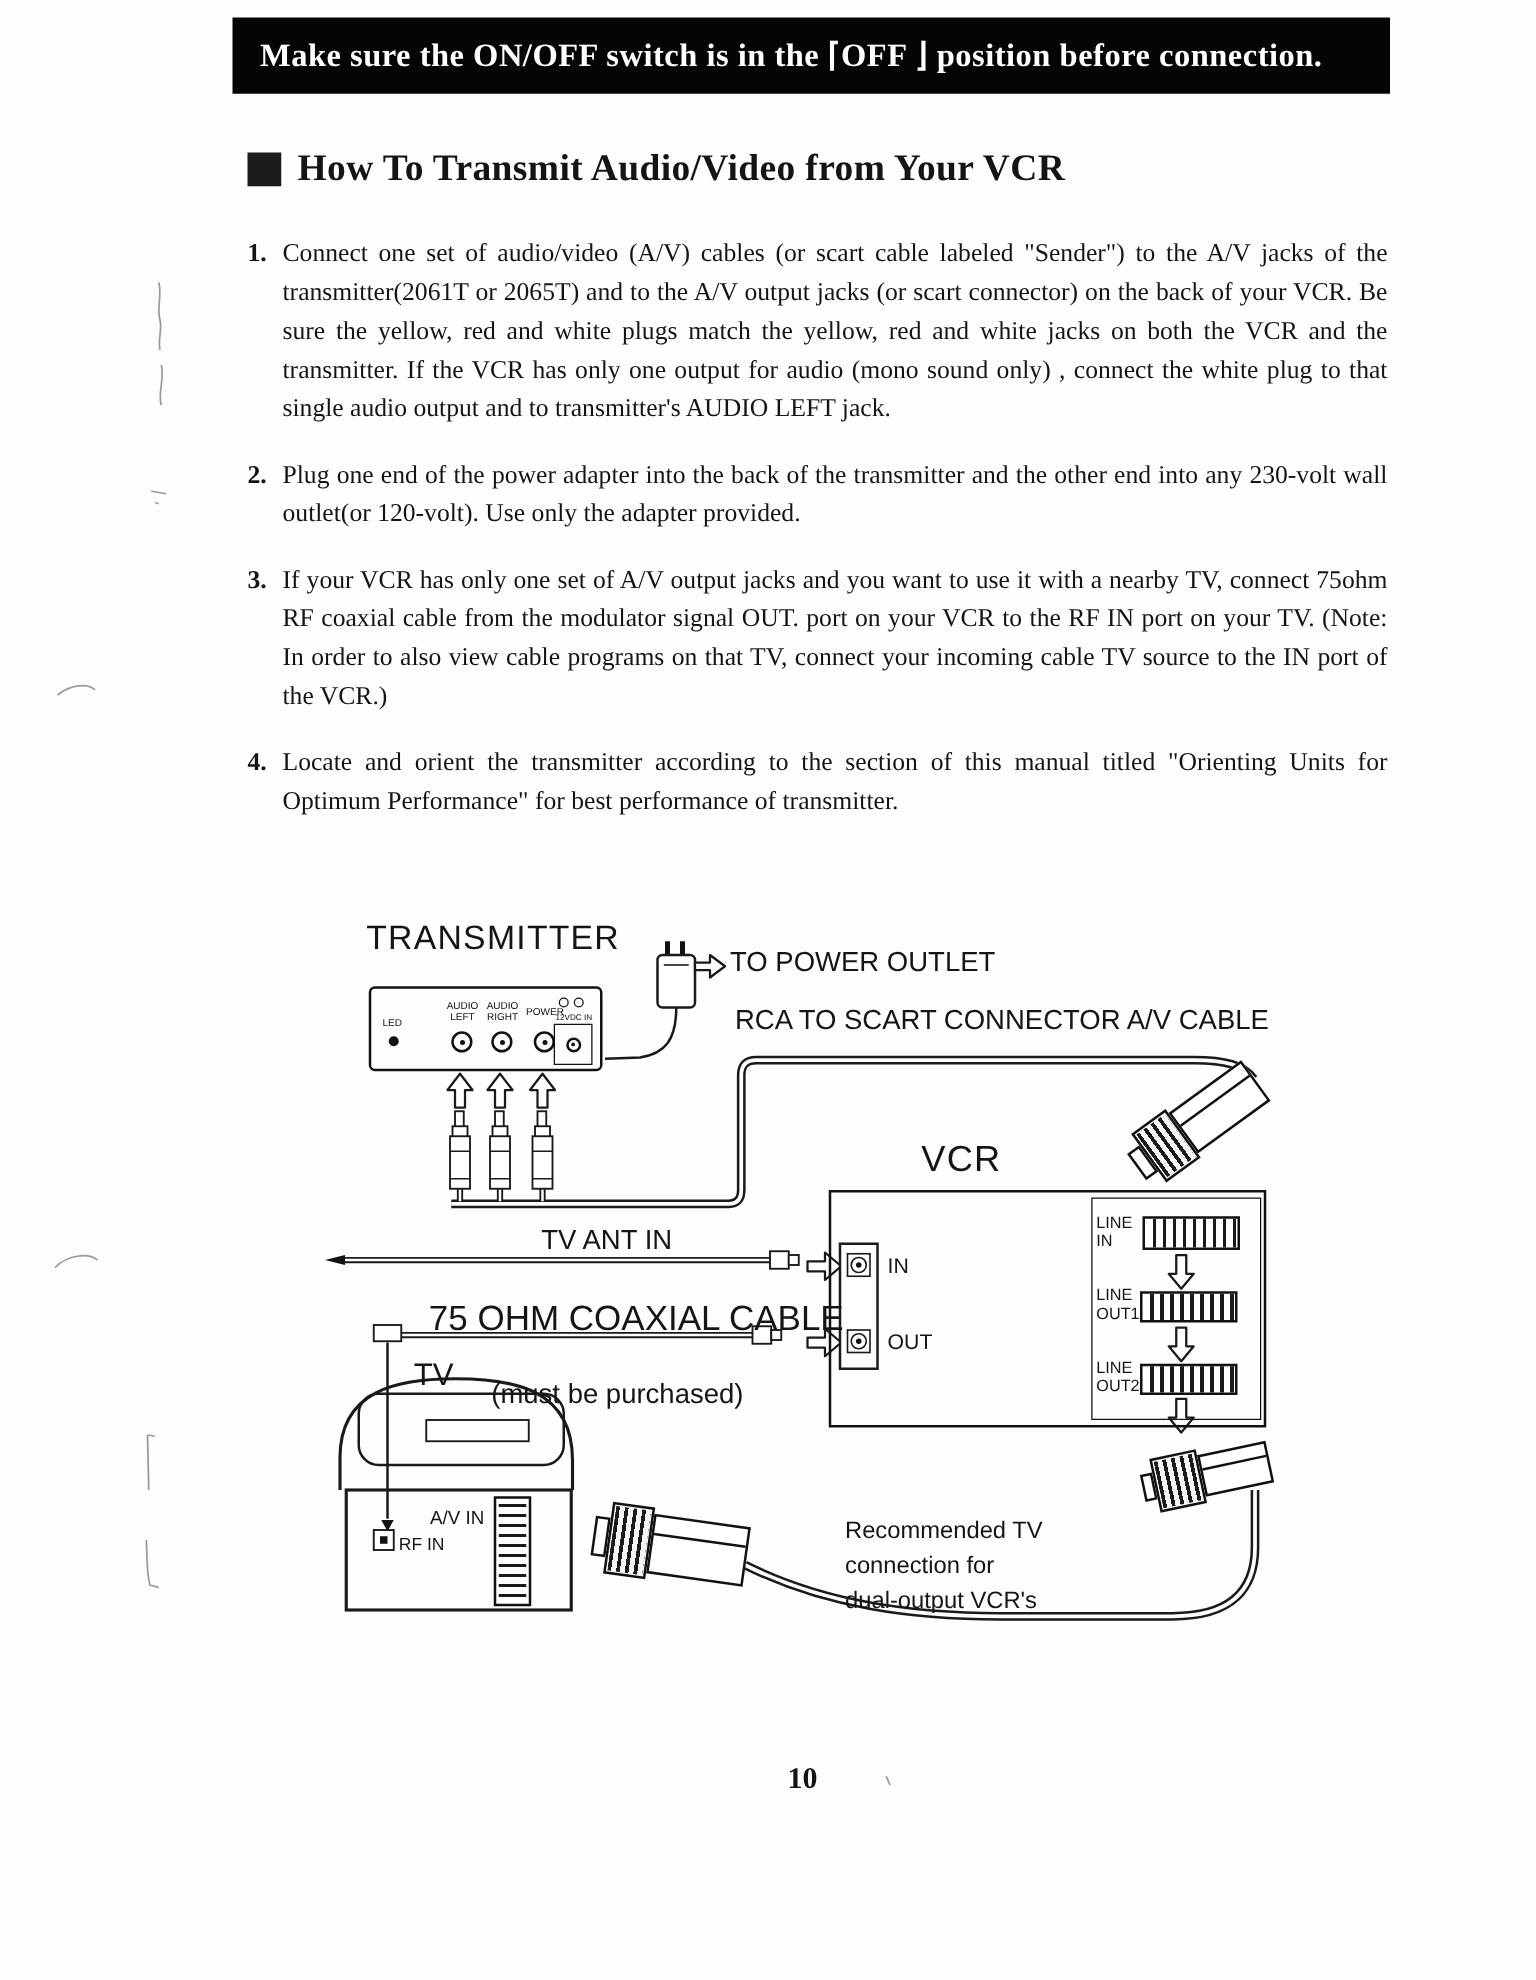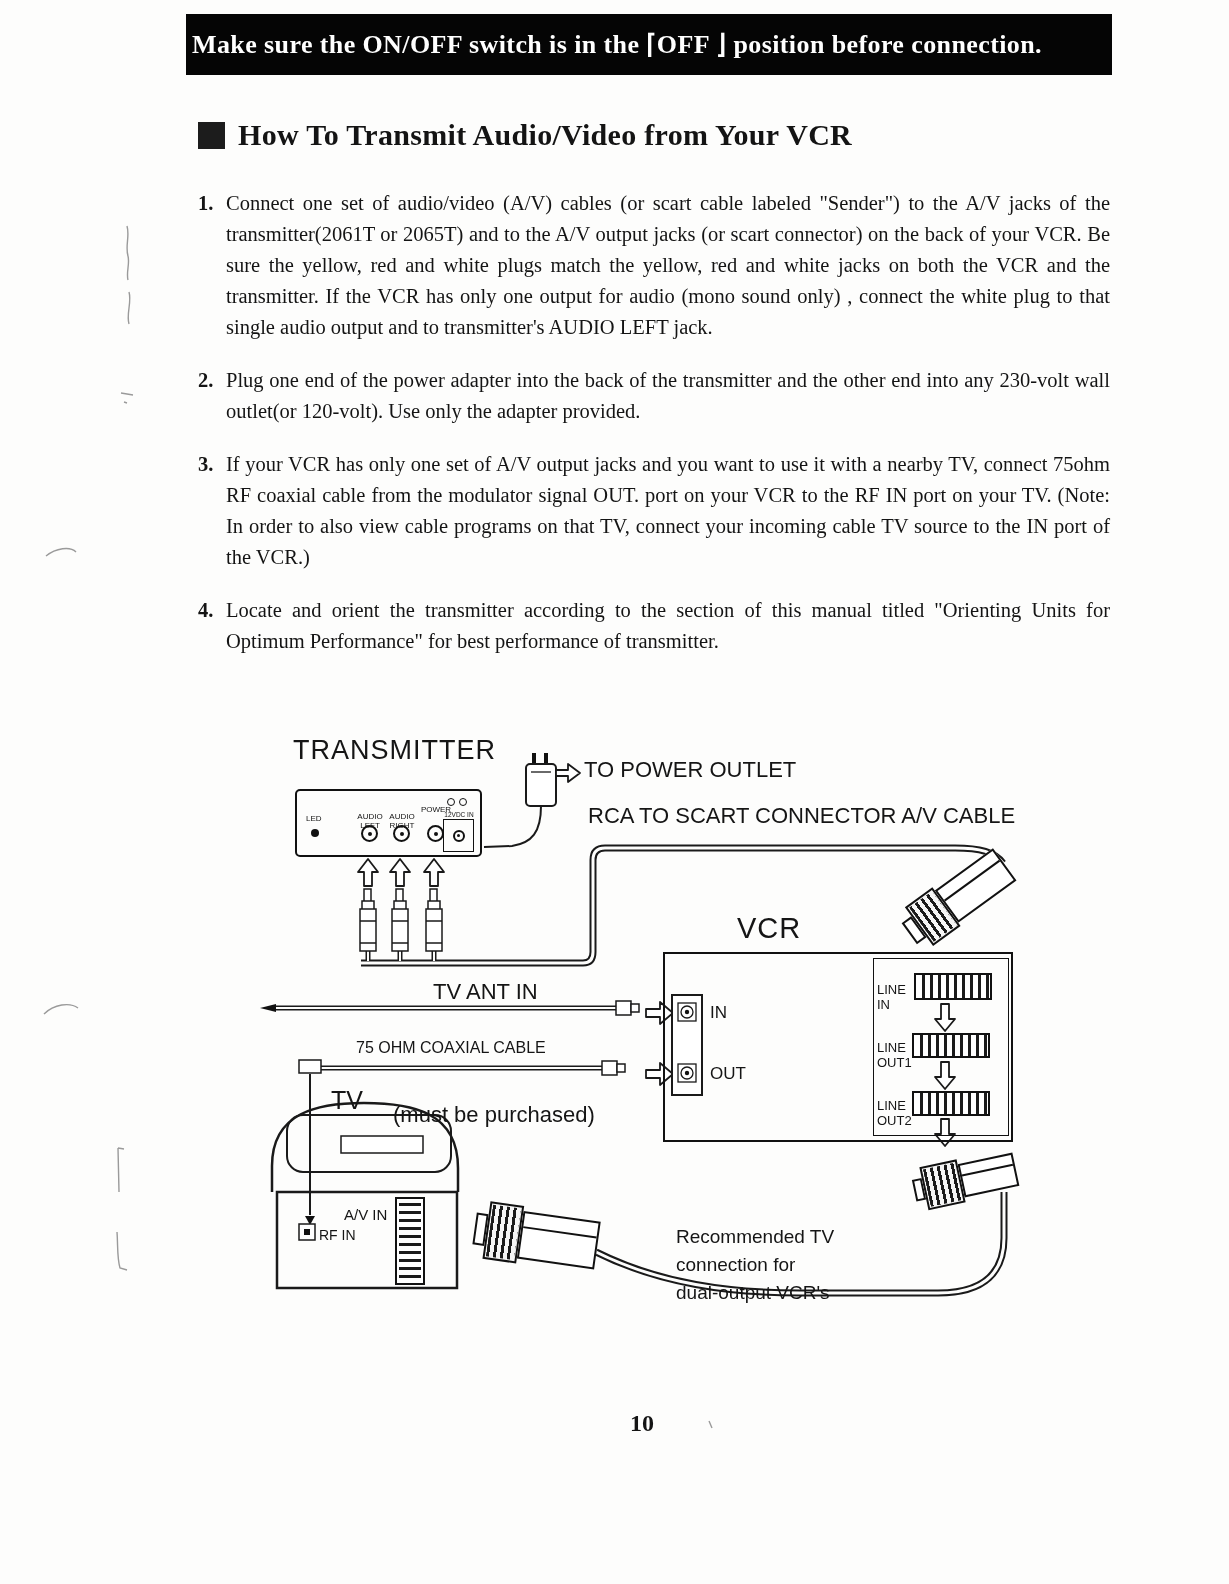--- a/index.html
+++ b/index.html
@@ -3,36 +3,36 @@
 <meta charset="utf-8">
 <style>
   * { margin:0; padding:0; box-sizing:border-box; }
   html,body { background:#ffffff; }
   .page { position:relative; width:1229px; height:1584px; background:#fdfdfc;
           font-family:"Liberation Serif", serif; color:#141414; overflow:hidden; }
 
   
   .banner { position:absolute; left:186px; top:14px; width:926px; height:61px;
             background:#050505; color:#fff; display:flex; align-items:center;
-            padding-left:6px; font-size:26px; font-weight:bold; letter-spacing:.4px; }
+            padding-left:22px; font-size:26px; font-weight:bold; letter-spacing:.4px; }
 
   
   .title-row { position:absolute; left:198px; top:118px; display:flex; align-items:center; gap:13px; }
   .title-square { width:27px; height:27px; background:#1c1c1c; flex:0 0 27px; }
   .title-text { font-size:30px; font-weight:bold; letter-spacing:.3px; }
 
   
   .steps { position:absolute; left:198px; top:188px; width:912px; }
   .step { display:flex; margin-bottom:22px; }
   .step-num { font-weight:bold; font-size:20.5px; line-height:31px; flex:0 0 28px; }
   .step-text { font-size:20.5px; line-height:31px; text-align:justify; flex:1; }
 
   
   .dl { position:absolute; font-family:"Liberation Sans", sans-serif; color:#151515; white-space:nowrap; }
-  .pre { white-space:pre-line;margin-top:12px; }
+  .pre { white-space:pre-line; }
   .wires { position:absolute; left:0; top:0; }
 
   .co { fill:none; stroke:#1a1a1a; stroke-width:7; }
   .ci { fill:none; stroke:#fdfdfc; stroke-width:3; }
   .co5 { fill:none; stroke:#1a1a1a; stroke-width:5; }
   .ci2 { fill:none; stroke:#fdfdfc; stroke-width:2; }
   .ln { fill:none; stroke:#1a1a1a; stroke-width:2; }
   .ln25 { fill:none; stroke:#1a1a1a; stroke-width:2.5; }
   .thin { fill:none; stroke:#1a1a1a; stroke-width:1.3; }
   .shape { fill:#fff; stroke:#1a1a1a; stroke-width:2; }
@@ -262,21 +262,21 @@
 IN</div>
     <div class="bar" style="left:914px;top:973px;width:78px;height:27px;"></div>
     <div class="dl line-label pre" style="left:877px;top:1028px;">LINE
 OUT1</div>
     <div class="bar" style="left:912px;top:1033px;width:78px;height:25px;"></div>
     <div class="dl line-label pre" style="left:877px;top:1086px;">LINE
 OUT2</div>
     <div class="bar" style="left:912px;top:1091px;width:78px;height:25px;"></div>
 
     <div class="dl" style="left:433px;top:979px;font-size:22px;">TV ANT IN</div>
-    <div class="dl" style="left:356px;top:1039px;font-size:16px;">75 OHM COAXIAL CABLE</div>
+    <div class="dl" style="left:343px;top:1039px;font-size:28px;">75 OHM COAXIAL CABLE</div>
     <div class="dl" style="left:393px;top:1076px;font-size:22px;margin-top:26px;">(must be purchased)</div>
 
     <div class="dl tv-title">TV</div>
     <div class="dl" style="left:344px;top:1206px;font-size:15px;">A/V IN</div>
     <div class="dl" style="left:319px;top:1227px;font-size:14px;">RF IN</div>
     <div class="tv-port"></div>
 
     <div class="scart sender-scart">
       <div class="sc-tip" style="left:0;top:13px;width:12px;height:26px;"></div>
       <div class="sc-hatch" style="left:12px;top:2px;width:34px;height:48px;"></div>

